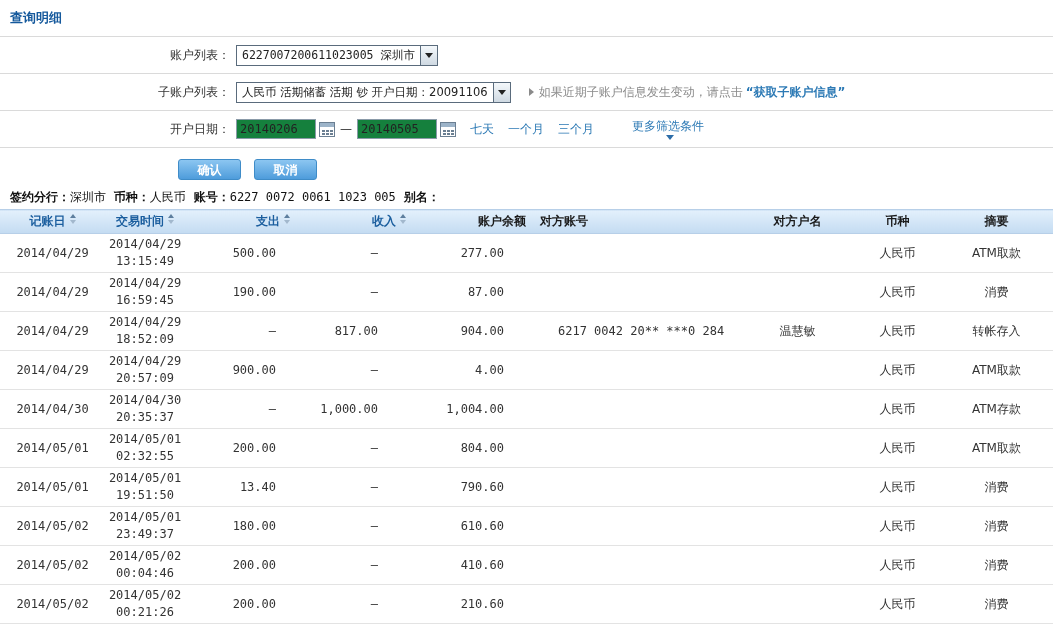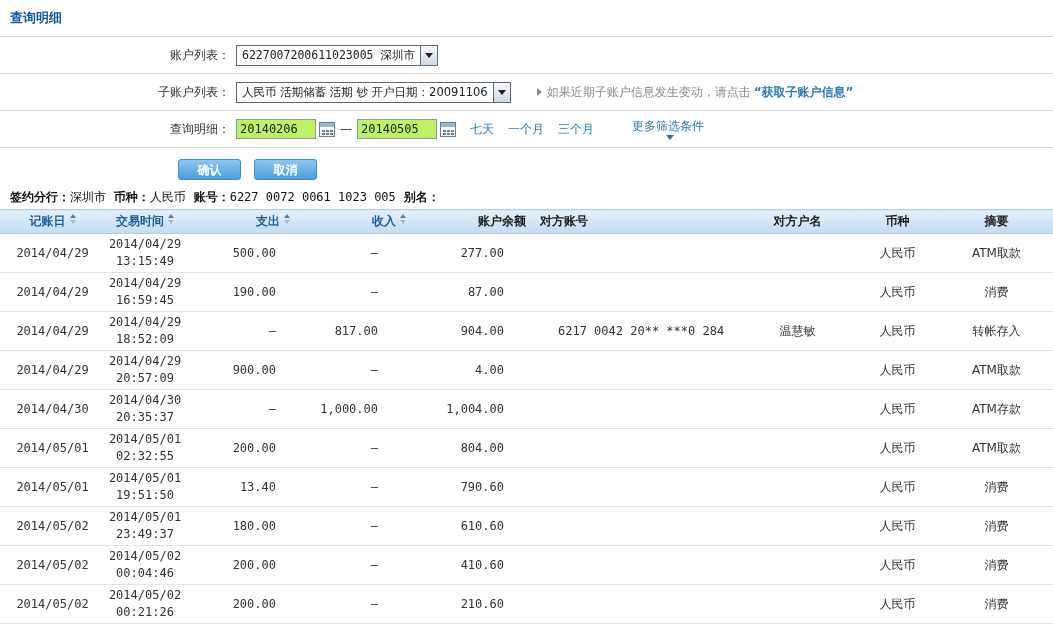--- a/index.html
+++ b/index.html
@@ -39,21 +39,21 @@
     background:linear-gradient(#f4f8fb,#cfd9e2);
     display:flex; align-items:center; justify-content:center;
   }
   .select-btn .caret {
     width:0; height:0; border-left:4px solid transparent;
     border-right:4px solid transparent; border-top:5px solid #222;
   }
 
   
   .text-input {
-    width:80px; height:20px; border:1px solid #8a9aa8; background:#bef264;
+    width:80px; height:20px; border:1px solid #8a9aa8; background:#15803d;
     font-family:"DejaVu Sans Mono","Liberation Mono",monospace;
     font-size:12px; padding:0 3px; color:#222;
   }
 
   
   .cal {
     width:16px; height:15px; margin-left:3px; position:relative; display:inline-block;
     border:1px solid #6b7f92; background:#fff; cursor:pointer;
   }
   .cal::before {
@@ -70,21 +70,21 @@
 
   a.link { color:#2d7ab5; text-decoration:none; cursor:pointer; }
   .quick-link { margin-left:14px; }
   .more-filters { margin-left:38px; display:inline-flex; align-items:center;flex-direction:column; }
   .more-caret {
     width:0; height:0; margin-left:4px;
     border-left:4px solid transparent; border-right:4px solid transparent;
     border-top:5px solid #2d6da8;
   }
 
-  .hint { margin-left:20px; display:inline-flex; align-items:center; color:#8a8a8a;padding-left:6px; }
+  .hint { margin-left:12px; display:inline-flex; align-items:center; color:#8a8a8a;padding-left:6px; }
   .hint-arrow {
     width:0; height:0; margin-right:5px;
     border-top:4px solid transparent; border-bottom:4px solid transparent;
     border-left:5px solid #8a8a8a;
   }
   .hint a { font-weight:bold; margin-left:3px; }
 
   
   .btn {
     width:63px; height:21px; margin-right:13px;
@@ -171,21 +171,21 @@
     </span>
     <span class="hint">
       <span class="hint-arrow"></span>
       <span>如果近期子账户信息发生变动，请点击</span>
       <a class="link">“获取子账户信息”</a>
     </span>
   </div>
 </div>
 
 <div class="form-row">
-  <div class="form-label">查询明细：</div>
+  <div class="form-label">开户日期：</div>
   <div class="form-content">
     <input class="text-input" value="20140206" style="">
     <span class="cal"></span>
     <span class="dash-sep">—</span>
     <input class="text-input" value="20140505" style="">
     <span class="cal"></span>
     <a class="link quick-link">七天</a>
     <a class="link quick-link">一个月</a>
     <a class="link quick-link">三个月</a>
     <a class="link more-filters">

